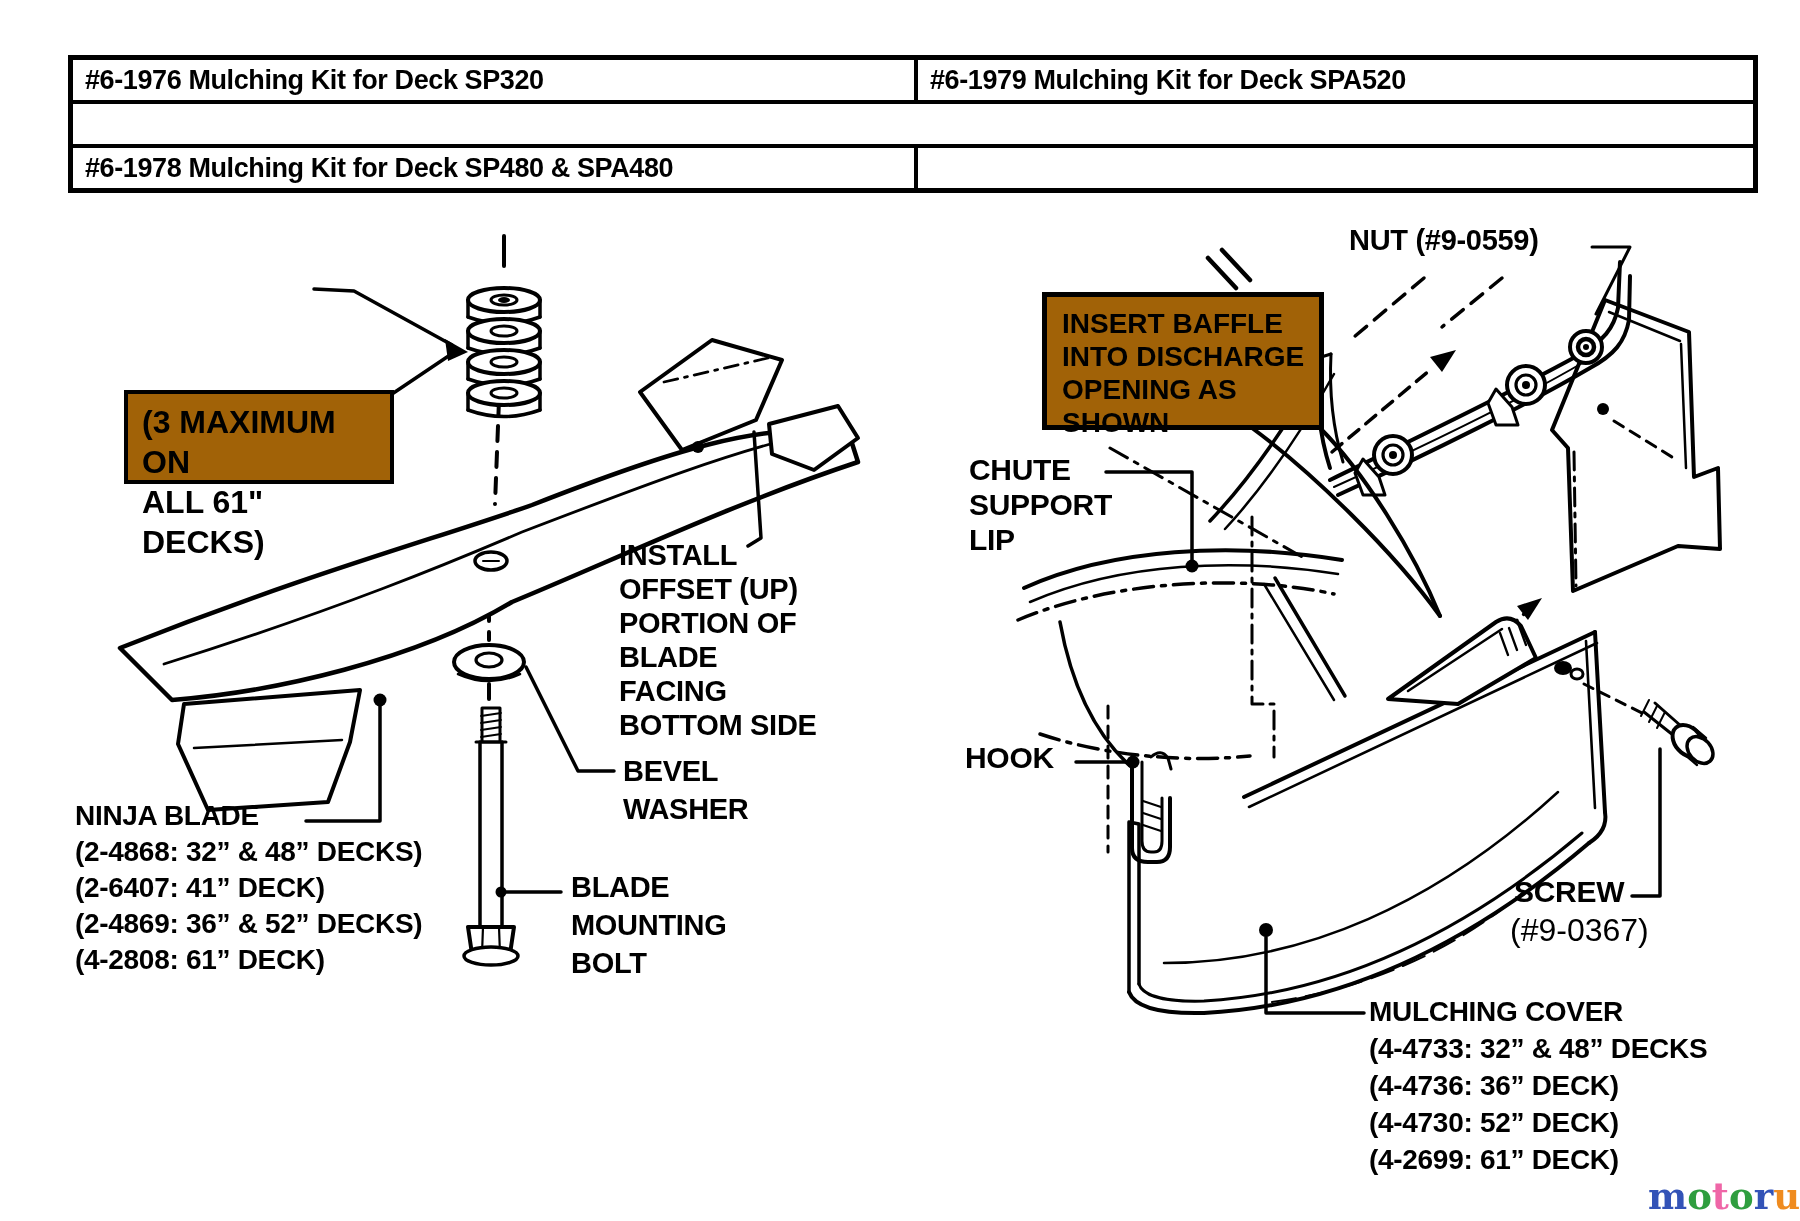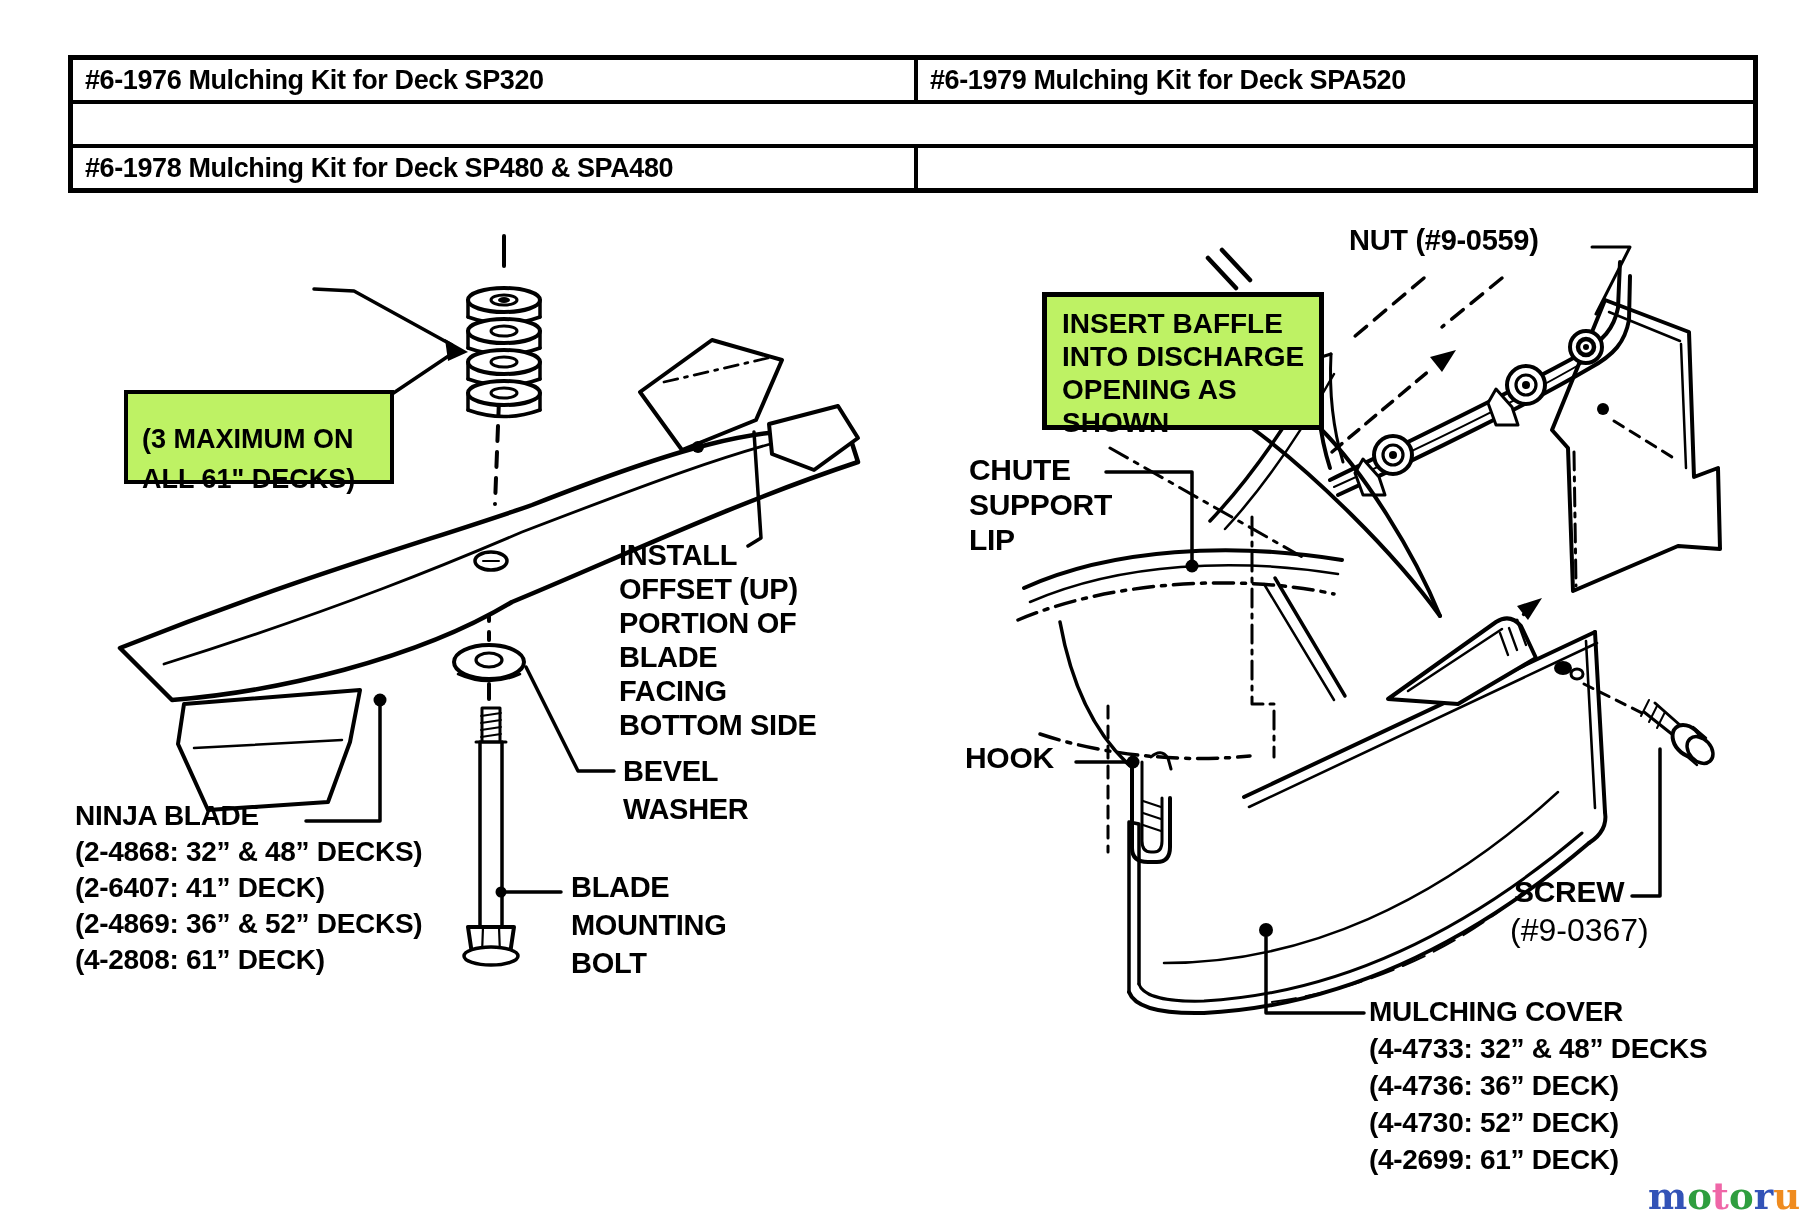--- a/index.html
+++ b/index.html
@@ -15,22 +15,22 @@
   .kit-cell.cleft{width:845px;border-right:4px solid #000;}
   .kit-cell.cright{flex:1;}
 
   
   .lbl{position:absolute;font-weight:bold;white-space:pre-line;line-height:36px;font-size:29px;letter-spacing:-0.3px;}
   .lbl.small-lh{line-height:34px;}
   .lbl.big-lh{line-height:38px;}
   .lbl.list{font-size:28px;line-height:36px;}
   .lbl.reg{font-weight:normal;font-size:32px;letter-spacing:0;}
 
-  .note-box{position:absolute;background:#bef264;box-sizing:border-box;border:4px solid #000;font-weight:bold;white-space:pre-line;}
-  .max-box{left:112px;top:390px;width:270px;height:94px;padding:25px 0 0 14px;font-size:27px;line-height:40px;}
+  .note-box{position:absolute;background:#a16207;box-sizing:border-box;border:4px solid #000;font-weight:bold;white-space:pre-line;}
+  .max-box{left:112px;top:390px;width:270px;height:94px;padding:8px 0 0 14px;font-size:32px;line-height:40px;}
   .insert-box{left:1030px;top:292px;width:282px;height:138px;border-width:5px;padding:10px 0 0 15px;font-size:28px;line-height:33px;}
 
   
   .wm{position:absolute;left:1636px;top:1174px;font-family:"DejaVu Serif",serif;font-weight:bold;font-size:37px;letter-spacing:0;}
 </style>
 </head>
 <body>
 
 <div class="stage">
 

